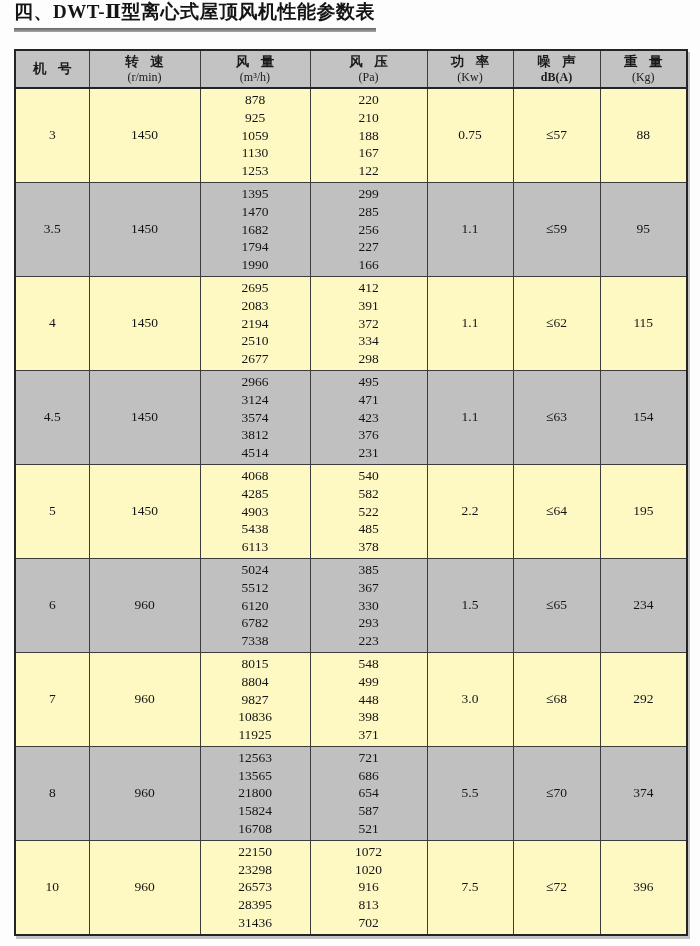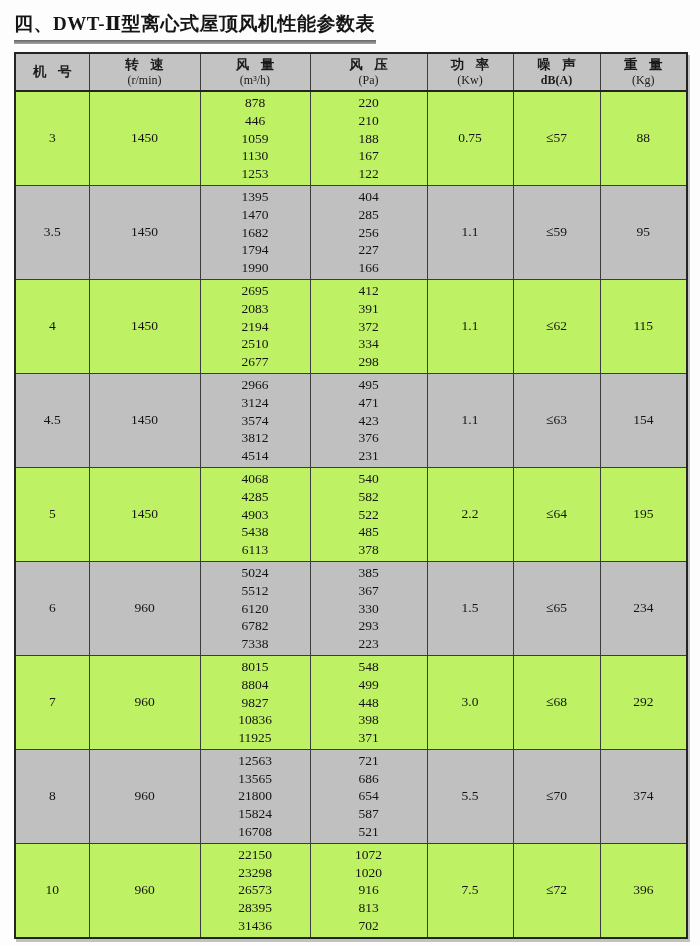--- a/index.html
+++ b/index.html
@@ -2,21 +2,21 @@
 <html><head>
 <meta charset="utf-8">
 <style>
   * { box-sizing: border-box; }
   html, body { margin: 0; padding: 0; background: #ffffff; }
   .page {
     width: 700px; height: 946px;
     background: #fdfdfd;
     font-family: "Liberation Serif", "DejaVu Serif", serif;
     color: #1c1c1c;
-    padding: 12px 14px 0 14px;
+    padding: 0 14px 0 14px;
     position: relative;
     overflow: hidden;
   }
   .title {
     margin: 0;
     font-size: 19px;
     font-weight: bold;
     letter-spacing: 0.5px;
     color: #151515;
     line-height: 24px;
@@ -24,24 +24,24 @@
   }
   .title-rule {
     width: 362px; height: 4px;
     margin-top: 4px;
     background: linear-gradient(#646464, #a6a6a6);
   }
   table.perf {
     border-collapse: collapse;
     table-layout: fixed;
     width: 672px;
-    margin-top: 8px;
+    margin-top: 17px;
     border: 2px solid #242424;
     box-shadow: 2px 3px 0 rgba(145,145,145,0.55);
-    background: #bef264;
+    background: #fef9c3;
   }
   .perf col.c-model   { width: 74px; }
   .perf col.c-speed   { width: 111px; }
   .perf col.c-volume  { width: 110px; }
   .perf col.c-pressure{ width: 117px; }
   .perf col.c-power   { width: 86px; }
   .perf col.c-noise   { width: 87px; }
   .perf col.c-weight  { width: 87px; }
   .perf th, .perf td {
     border: 1px solid #3c3c3c;
@@ -127,21 +127,21 @@
     <div class="hdr-unit">(Kg)</div>
   </th>
         </tr>
     </thead>
     <tbody>
         <tr>
     <td>3</td>
     <td>1450</td>
     <td class="multi">
             <div class="val-line">878</div>
-            <div class="val-line">446</div>
+            <div class="val-line">925</div>
             <div class="val-line">1059</div>
             <div class="val-line">1130</div>
             <div class="val-line">1253</div>
           </td>
     <td class="multi">
             <div class="val-line">220</div>
             <div class="val-line">210</div>
             <div class="val-line">188</div>
             <div class="val-line">167</div>
             <div class="val-line">122</div>
@@ -154,21 +154,21 @@
     <td>3.5</td>
     <td>1450</td>
     <td class="multi">
             <div class="val-line">1395</div>
             <div class="val-line">1470</div>
             <div class="val-line">1682</div>
             <div class="val-line">1794</div>
             <div class="val-line">1990</div>
           </td>
     <td class="multi">
-            <div class="val-line">404</div>
+            <div class="val-line">299</div>
             <div class="val-line">285</div>
             <div class="val-line">256</div>
             <div class="val-line">227</div>
             <div class="val-line">166</div>
           </td>
     <td>1.1</td>
     <td>≤59</td>
     <td>95</td>
   </tr>
         <tr>

